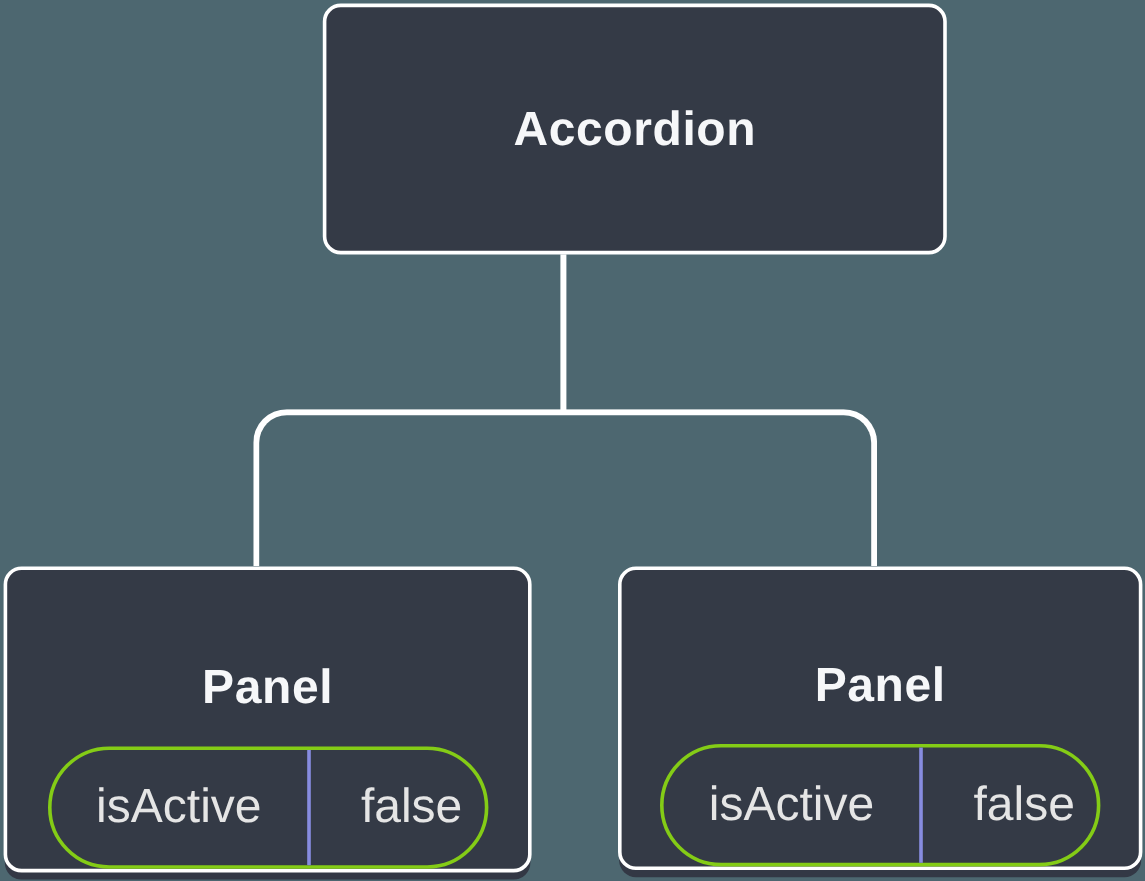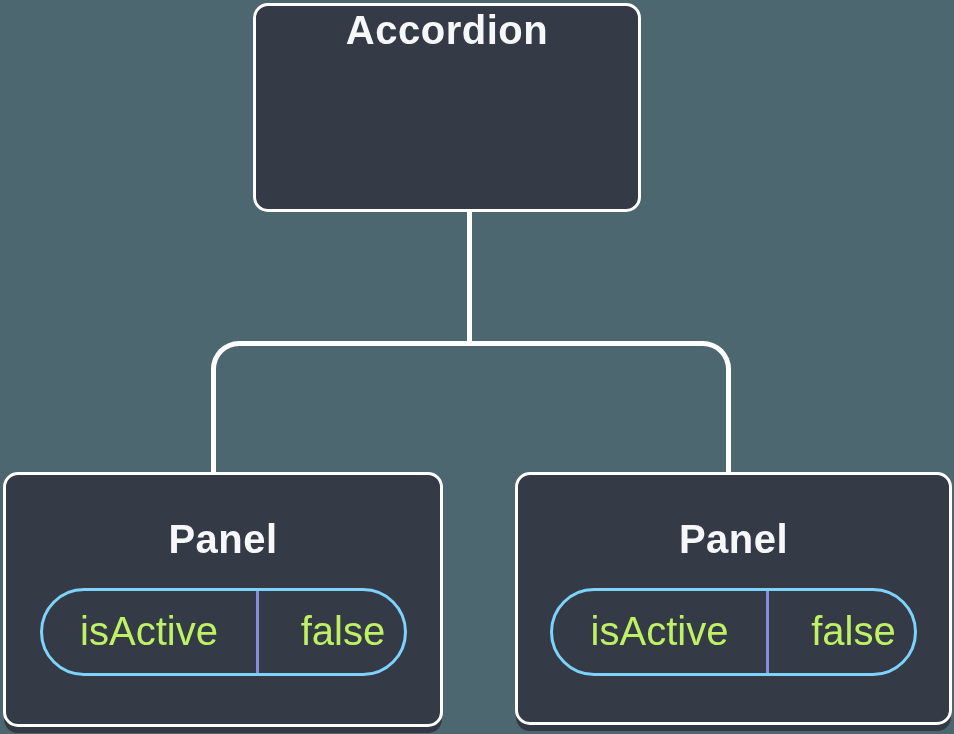--- a/index.html
+++ b/index.html
@@ -17,25 +17,26 @@
   * { box-sizing: border-box; }
 
   .node {
     position: absolute;
     background: #343a46;
     border: 3px solid #ffffff;
     border-radius: 15px;
   }
 
   .root-node {
-    left: 253px;
+    left: 269px;
     top: 3px;
-    width: 388px;
+    width: 520px;
     height: 209px;
     display: flex;
+    align-items: center;
     justify-content: center;
   }
 
   .node-title {
     color: #f6f7f9;
     font-size: 40px;
     font-weight: 600;
     letter-spacing: 0.5px;
     line-height: 1.2;
     text-align: center;
@@ -62,38 +63,39 @@
     border-radius: 28px 28px 0 0;
   }
 
   .panel-node {
     top: 472px;
     height: 255px;
     display: flex;
     flex-direction: column;
     align-items: center;
     box-shadow: 0 7px 0 -1px #333845;
+    justify-content: flex-end;
   }
   .panel-left  { left: 3px;   width: 440px; }
   .panel-right { left: 515px; width: 437px; height: 253px; }
 
   .panel-node .node-title {
     margin-top: 40px;
   }
 
   .state-pill {
     margin-top: 25px;
     width: 367px;
-    height: 88px;
-    border: 3px solid #7dd3fc;
+    height: 102px;
+    border: 3px solid #84cc16;
     border-radius: 51px;
     display: grid;
     grid-template-columns: 213px 1fr;
     align-items: stretch;
-    color: #bef264;
+    color: #e5e5e5;
     font-size: 40px;
     font-weight: 500;
   }
   .pill-cell {
     display: flex;
     align-items: center;
     justify-content: center;
     line-height: 1;
     padding-bottom: 2px;
   }

